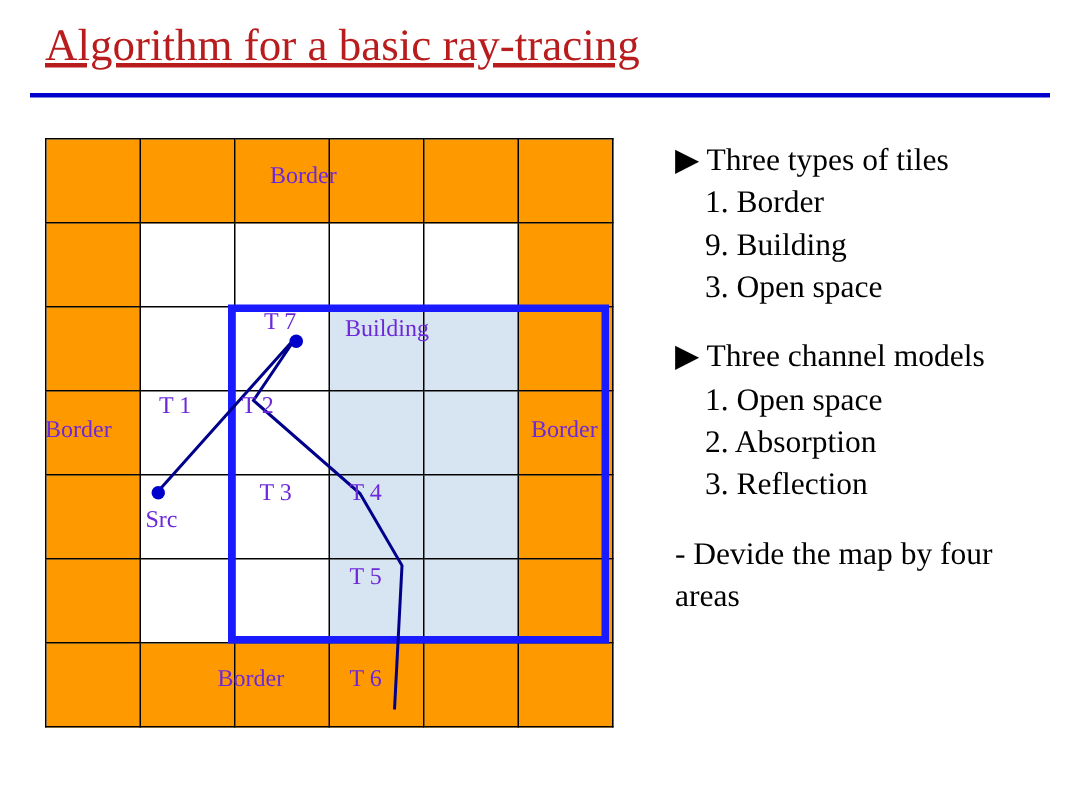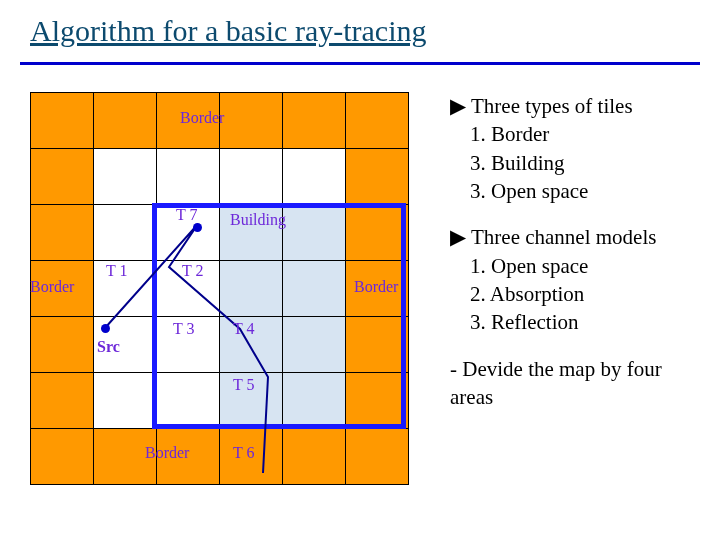--- a/index.html
+++ b/index.html
@@ -9,21 +9,21 @@
     width: 720px;
     height: 540px;
     overflow: hidden;
     position: relative;
   }
   .title {
     position: absolute;
     left: 30px;
     top: 14px;
     font-size: 30px;
-    color: #0c4a6e;
+    color: #b91c1c;
     text-decoration: underline;
     font-family: Georgia, serif;
   }
   .rule {
     position: absolute;
     left: 20px;
     top: 62px;
     width: 680px;
     height: 3px;
     background: #0000cc;
@@ -158,32 +158,32 @@
 <div class="dot" style="left:193px; top:223px;"></div>
 
 <div class="label" style="left:180px; top:109px;">Border</div>
 <div class="label" style="left:30px; top:278px;">Border</div>
 <div class="label" style="left:354px; top:278px;">Border</div>
 <div class="label" style="left:145px; top:444px;">Border</div>
 <div class="label" style="left:230px; top:211px;">Building</div>
 
 <div class="label" style="left:176px; top:206px;">T 7</div>
 <div class="label" style="left:106px; top:262px;">T 1</div>
-<div class="label" style="left:182px; top:262px;">T 2</div>
+<div class="label" style="left:161px; top:262px;">T 2</div>
 <div class="label" style="left:173px; top:320px;">T 3</div>
 <div class="label" style="left:233px; top:320px;text-align:right;">T 4</div>
 <div class="label" style="left:233px; top:376px;">T 5</div>
 <div class="label" style="left:233px; top:444px;">T 6</div>
-<div class="label" style="left:97px; top:338px;font-weight:bold;">Src</div>
+<div class="label" style="left:97px; top:338px;">Src</div>
 
 <div class="right-panel">
   <div class="block">
     <div>▶ Three types of tiles</div>
     <div class="indent">1. Border</div>
-    <div class="indent">3. Building</div>
+    <div class="indent">9. Building</div>
     <div class="indent">3. Open space</div>
   </div>
   <div class="block">
     <div>▶ Three channel models</div>
     <div class="indent">1. Open space</div>
     <div class="indent">2. Absorption</div>
     <div class="indent">3. Reflection</div>
   </div>
   <div class="block">
     <div>- Devide the map by four areas</div>

